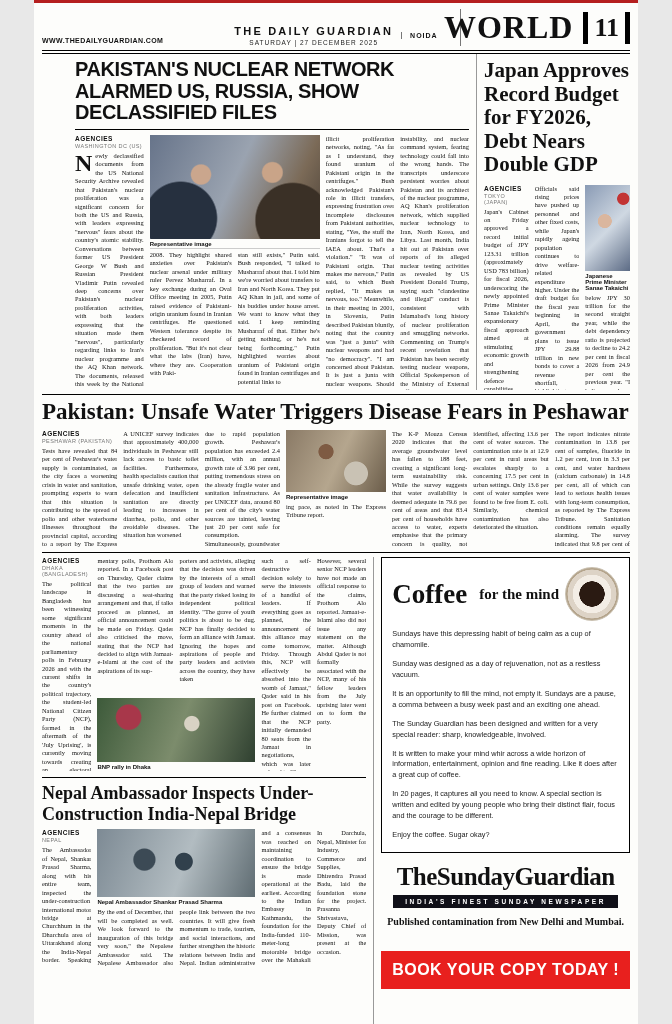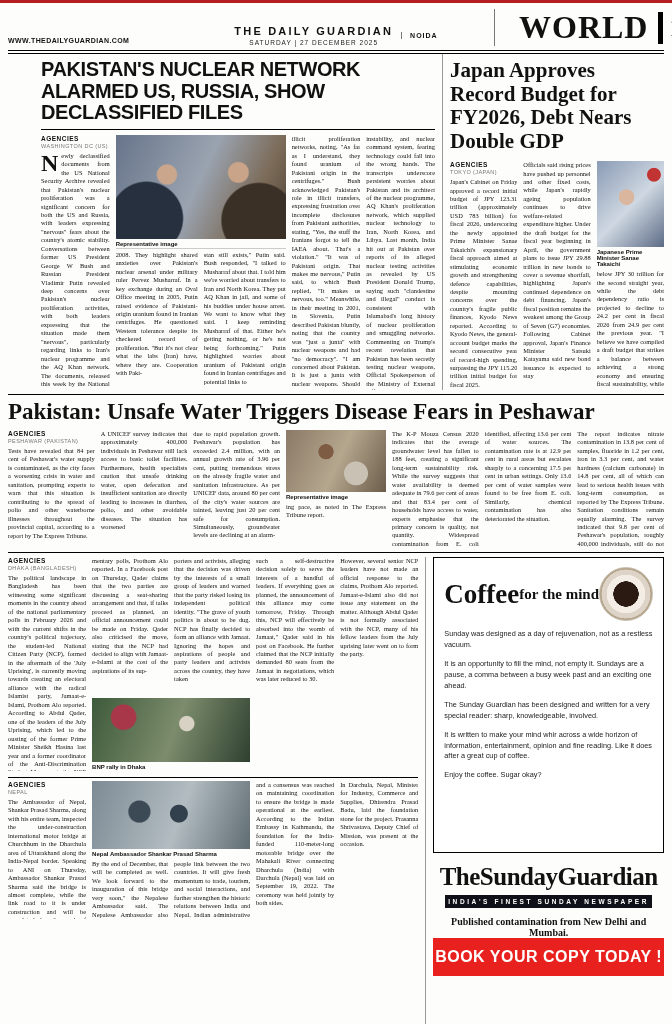--- a/index.html
+++ b/index.html
@@ -1,33 +1,33 @@
 <!DOCTYPE html>
 <html><head>
 <meta charset="utf-8">
 <style>
   * { margin:0; padding:0; box-sizing:border-box; }
   html,body { background:#e8e8e8; }
   .page {
-    width:672px; height:1024px; margin:0 auto; background:#fdfdfb;
+    width:604px; height:1024px; margin:0 auto; background:#fdfdfb;
     font-family:"Liberation Serif", serif; color:#111;
     padding:0 8px; overflow:hidden; position:relative;
   }
   .redline { height:3px; background:#b51f1f; margin:0 -8px; }
 
   
   .header { display:flex; align-items:flex-end; justify-content:space-between;
     padding:6px 0 4px; border-bottom:4px double #000; }
   .hdr-url { font:700 7px "Liberation Sans", sans-serif; letter-spacing:.4px; align-self:flex-end; padding-bottom:2px; width:170px; }
   .hdr-center { display:flex; align-items:center; gap:8px; }
   .hdr-center-stack { text-align:center; }
   .paper-name { font:700 11px "Liberation Sans", sans-serif; letter-spacing:2.2px; }
   .date-line { font:400 6.5px "Liberation Sans", sans-serif; letter-spacing:1px; color:#222; margin-top:2px; }
   .hdr-city { font:700 7px "Liberation Sans", sans-serif; letter-spacing:1px; border-left:1px solid #777; padding-left:8px; }
-  .hdr-right { display:flex; align-items:center; gap:10px; border-left:1px solid #777; padding-left:24px; width:170px; }
+  .hdr-right { display:flex; align-items:center; gap:10px; border-left:1px solid #777; padding-left:24px; width:170px; justify-content:flex-end; }
   .section-name { font:700 32px "Liberation Serif", serif; letter-spacing:1px; }
   .page-num { font:700 26px "Liberation Serif", serif; border-left:5px solid #000; border-right:5px solid #000; padding:1px 6px; }
 
   
   .byline { margin-bottom:3px; }
   .agency { font:700 6.5px "Liberation Sans", sans-serif; letter-spacing:.5px; }
   .location { font:400 5.5px "Liberation Sans", sans-serif; color:#777; letter-spacing:.4px; margin-top:1px; }
   .btxt { font-size:6.4px; line-height:1.32; text-align:justify; }
   .caption { font:700 6px "Liberation Sans", sans-serif; padding:2px 0 1px; }
   .photo { width:100%; }
@@ -107,38 +107,38 @@
     background:
       radial-gradient(circle at 30% 45%, #3c4a55 0 9%, rgba(0,0,0,0) 10%),
       radial-gradient(circle at 55% 48%, #31404c 0 9%, rgba(0,0,0,0) 10%),
       linear-gradient(110deg, #7d8a94, #b2bcc1 55%, #5f6c72);
   }
   .vcenter-cols { display:flex; gap:6px; flex:1; overflow:hidden; margin-top:2px; }
   .vcenter-cols .btxt { flex:1; overflow:hidden; }
 
   
   .coffee-box { border:1.5px solid #000; padding:9px 10px; height:296px; overflow:hidden; background:#fff; }
-  .coffee-head { display:flex; align-items:center; margin-bottom:8px; }
+  .coffee-head { display:flex; align-items:center; gap:6px; margin-bottom:8px; }
   .coffee-word { font:700 27px "Liberation Serif", serif; }
   .coffee-dots { flex:1; border-bottom:2px dotted #333; height:12px; }
   .coffee-rest { font:700 15px "Liberation Serif", serif; white-space:nowrap; }
   .cup { width:54px; height:54px; flex:none; border-radius:50%;
     background:
       radial-gradient(circle at 50% 50%, #2a1a12 0 34%, #f3ede5 35% 52%, #ddd3c6 53% 66%, #b4a48c 67% 100%);
     border:1px solid #c9c0b0; }
   .coffee-p { font:400 7.3px "Liberation Sans", sans-serif; color:#222; line-height:1.5; margin-bottom:8px; text-align:left; }
 
   
   .sg { margin-top:10px; text-align:center; }
   .sg-logo { font:700 25px "Liberation Serif", serif; letter-spacing:-.5px; }
   .sg-tagline { background:#101018; color:#fff; font:700 6.5px "Liberation Sans", sans-serif;
     letter-spacing:2.6px; padding:3px 0; margin:4px 12px; }
   .sg-pub { font:700 10px "Liberation Serif", serif; margin:8px 0 0; }
   .sg-cta { background:#e8201e; color:#fff; font:800 16px "Liberation Sans", sans-serif;
-    padding:10px 0; margin-top:0; letter-spacing:.5px; }
+    padding:10px 0; margin-top:24px; letter-spacing:.5px; }
 </style>
 </head>
 <body>
 
 <div class="page">
   <div class="redline"></div>
 
   <div class="header">
     <div class="hdr-url">WWW.THEDAILYGUARDIAN.COM</div>
     <div class="hdr-center">
@@ -245,20 +245,21 @@
             </div>
             <div class="bimg photo"></div>
             <div class="caption">BNP rally in Dhaka</div>
           </div>
           <div class="bcol btxt">such a self-destructive decision solely to serve the interests of a handful of leaders. If everything goes as planned, the announcement of this alliance may come tomorrow, Friday. Through this, NCP will effectively be absorbed into the womb of Jamaat," Qader said in his post on Facebook. He further claimed that the NCP initially demanded 80 seats from the Jamaat in negotiations, which was later reduced to 30.</div>
           <div class="bcol btxt">However, several senior NCP leaders have not made an official response to the claims, Prothom Alo reported. Jamaat-e-Islami also did not issue any statement on the matter. Although Abdul Qader is not formally associated with the NCP, many of his fellow leaders from the July uprising later went on to form the party.</div>
         </div>
       </div>
 
       <div class="nepal-sec">
+        <div class="nepal-headline">Nepal Ambassador Inspects Under-Construction India-Nepal Bridge</div>
         <div class="nepal-body">
           <div class="vcol">
             <div class="byline">
               <div class="agency">AGENCIES</div>
               <div class="location">NEPAL</div>
             </div>
             <div class="btxt">The Ambassador of Nepal, Shankar Prasad Sharma, along with his entire team, inspected the under-construction international motor bridge at Churchhum in the Dharchula area of Uttarakhand along the India-Nepal border. Speaking to ANI on Thursday, Ambassador Shankar Prasad Sharma said the bridge is almost complete, while the link road to it is under construction and will be completed by the end of December.</div>
           </div>
           <div class="vcenter">
             <div class="vimg photo"></div>
@@ -275,24 +276,26 @@
     </div>
 
     <div class="bottom-right">
       <div class="coffee-box">
         <div class="coffee-head">
           <div class="coffee-word">Coffee</div>
           <div class="coffee-dots"></div>
           <div class="coffee-rest">for the mind</div>
           <div class="cup"></div>
         </div>
+        <div class="coffee-p">Sundays have this depressing habit of being calm as a cup of chamomile.</div>
         <div class="coffee-p">Sunday was designed as a day of rejuvenation, not as a restless vacuum.</div>
         <div class="coffee-p">It is an opportunity to fill the mind, not empty it. Sundays are a pause, a comma between a busy week past and an exciting one ahead.</div>
         <div class="coffee-p">The Sunday Guardian has been designed and written for a very special reader: sharp, knowledgeable, involved.</div>
         <div class="coffee-p">It is written to make your mind whir across a wide horizon of information, entertainment, opinion and fine reading. Like it does after a great cup of coffee.</div>
+        <div class="coffee-p">In 20 pages, it captures all you need to know. A special section is written and edited by young people who bring their distinct flair, focus and the courage to be different.</div>
         <div class="coffee-p">Enjoy the coffee. Sugar okay?</div>
       </div>
 
       <div class="sg">
         <div class="sg-logo">TheSundayGuardian</div>
         <div class="sg-tagline">INDIA'S FINEST SUNDAY NEWSPAPER</div>
         <div class="sg-pub">Published contamination from New Delhi and Mumbai.</div>
         <div class="sg-cta">BOOK YOUR COPY TODAY !</div>
       </div>
     </div>

